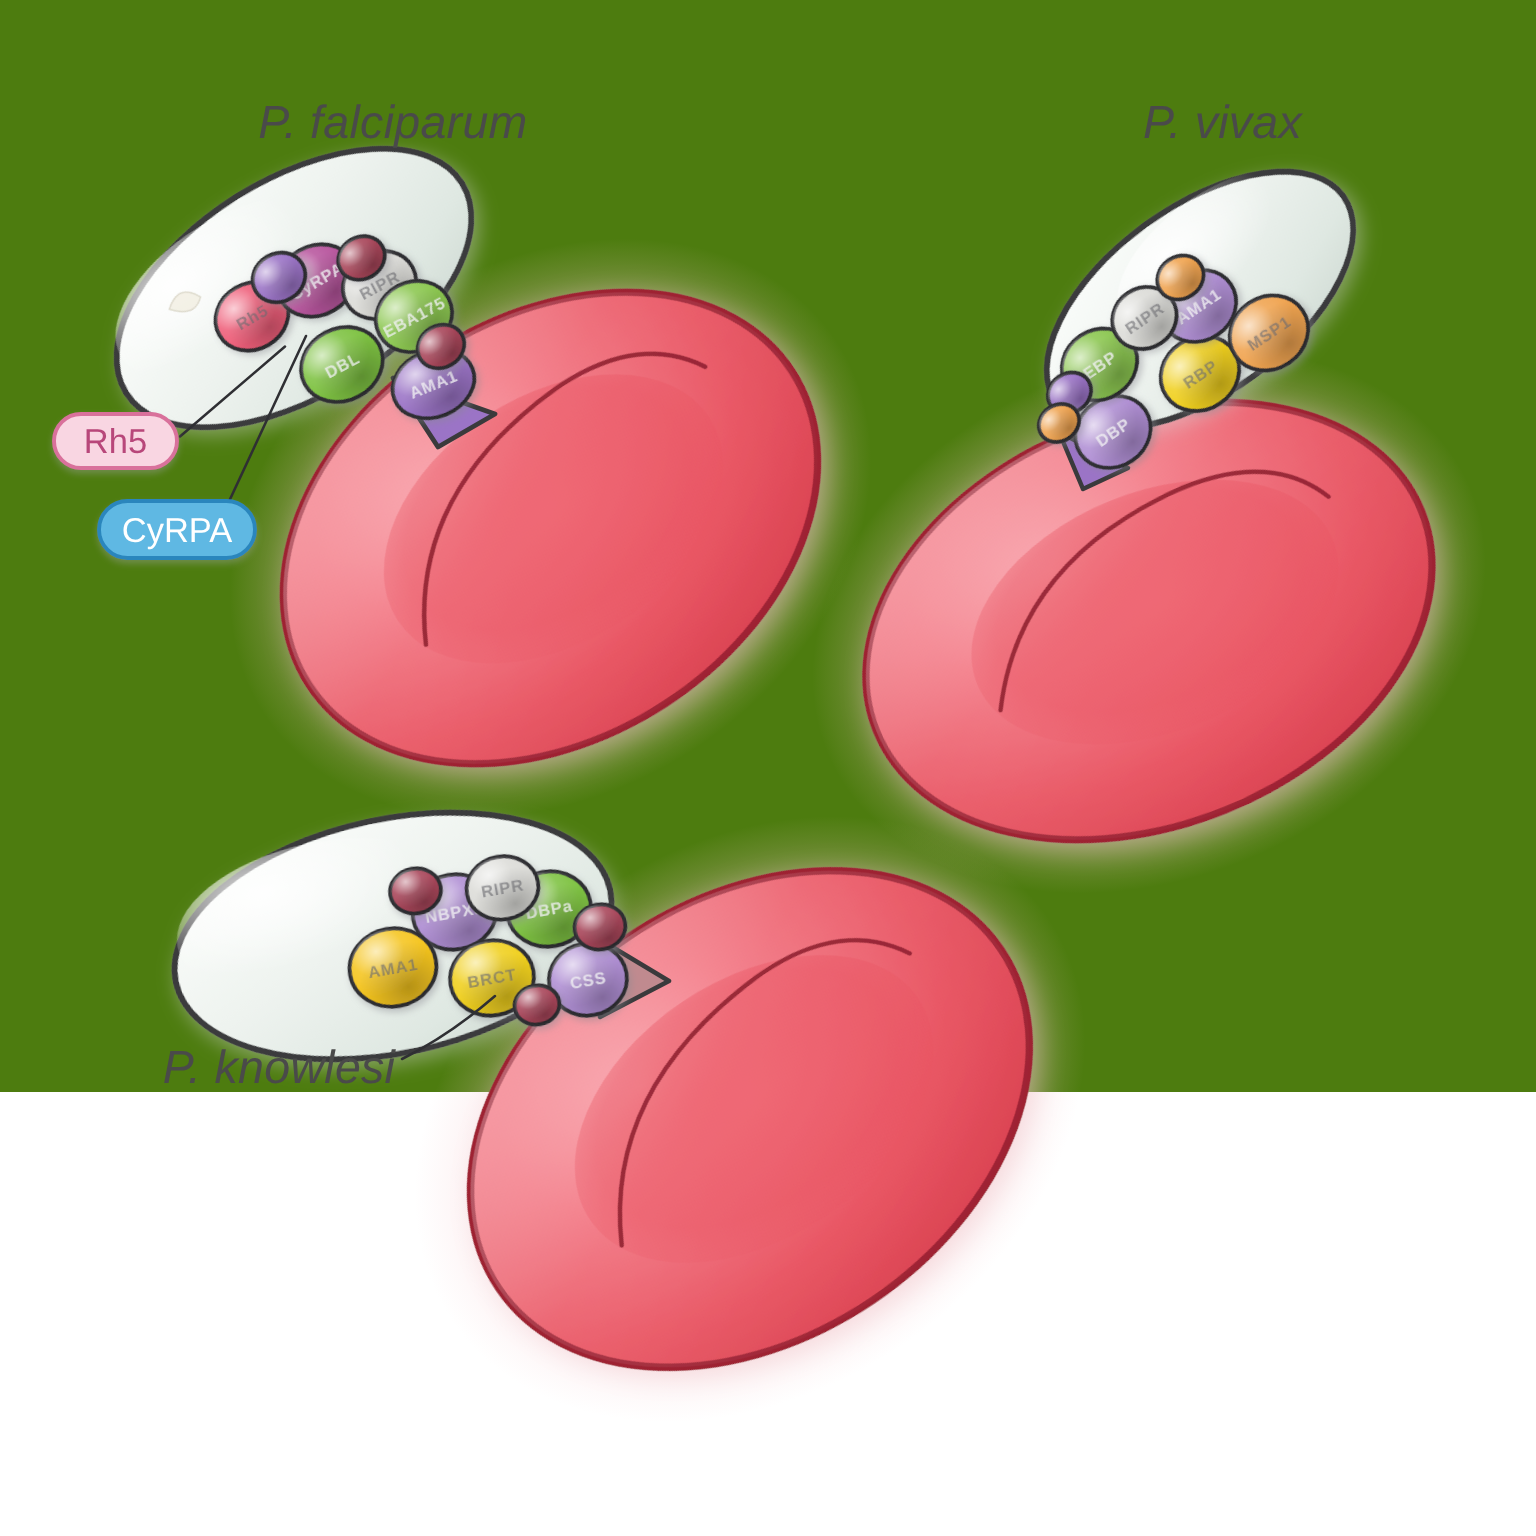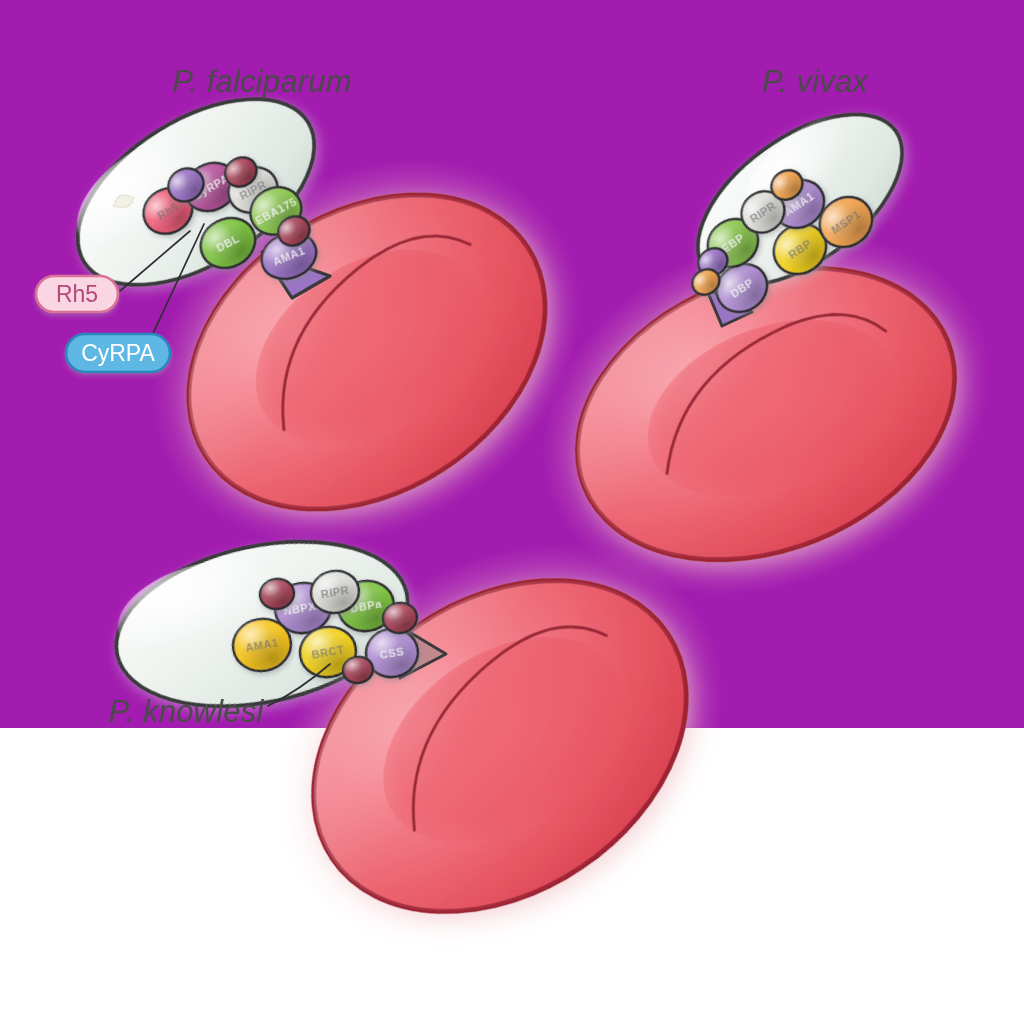--- a/index.html
+++ b/index.html
@@ -1,19 +1,19 @@
 <!DOCTYPE html>
 <html><head>
 <meta charset="utf-8">
 <title>Plasmodium invasion diagram</title>
 <style>
   html,body{margin:0;padding:0;background:#ffffff;}
   body{width:1024px;height:1024px;overflow:hidden;
        font-family:"Liberation Sans","DejaVu Sans",sans-serif;}
-  #stage{position:relative;width:1024px;height:728px;background:#a21caf;}
+  #stage{position:relative;width:1024px;height:728px;background:#4d7c0f;}
   svg#art{position:absolute;inset:0;width:1024px;height:1024px;display:block;}
   .sp-title{font-style:italic;font-weight:500;fill:#4a4a4a;font-size:31px;
             font-family:"Liberation Sans","DejaVu Sans",sans-serif;letter-spacing:.2px;}
   .blob-text{font-size:11px;fill:#6b6b70;font-family:"Liberation Sans",sans-serif;
              font-weight:700;letter-spacing:.6px;opacity:.62;}
   .blob-text-l{fill:#f2f2f4;opacity:.78;}
   .callout-text{font-size:23px;font-family:"Liberation Sans","DejaVu Sans",sans-serif;}
   .leader{fill:none;stroke:#2f2f33;stroke-width:1.7;stroke-linecap:round;}
 </style>
 </head>

